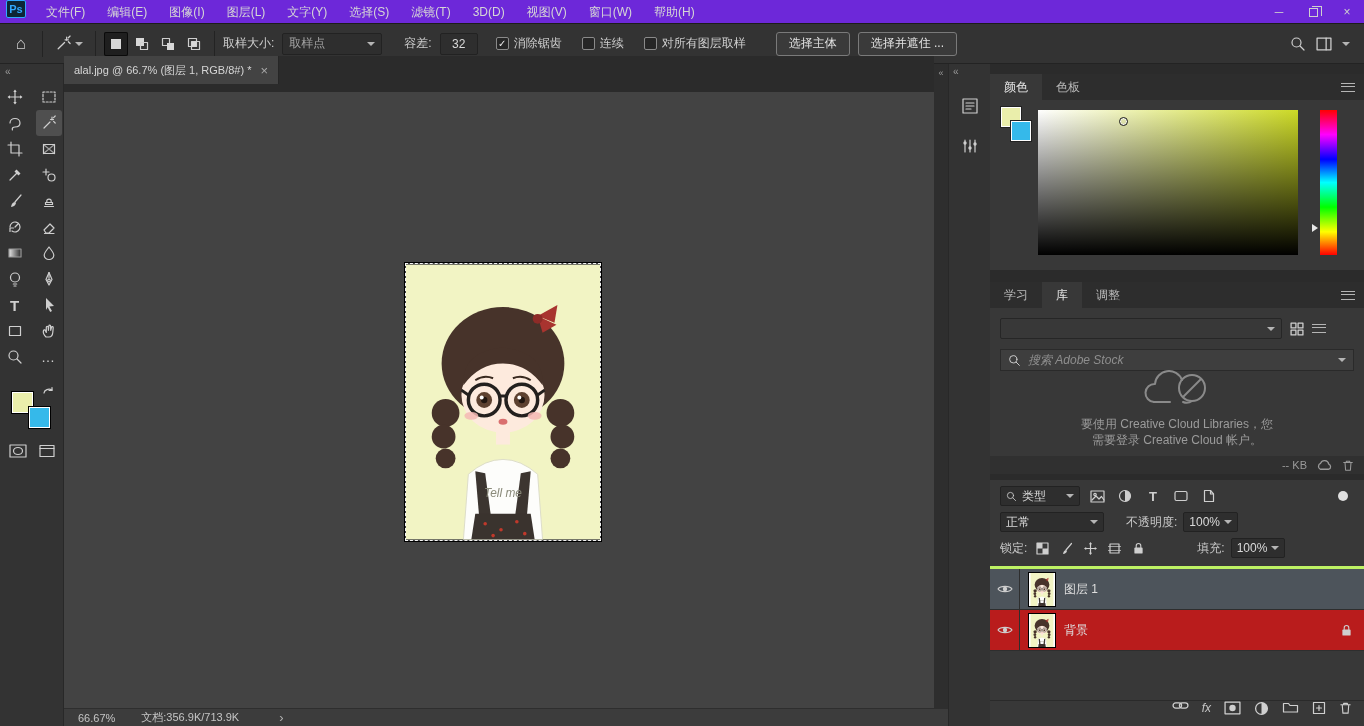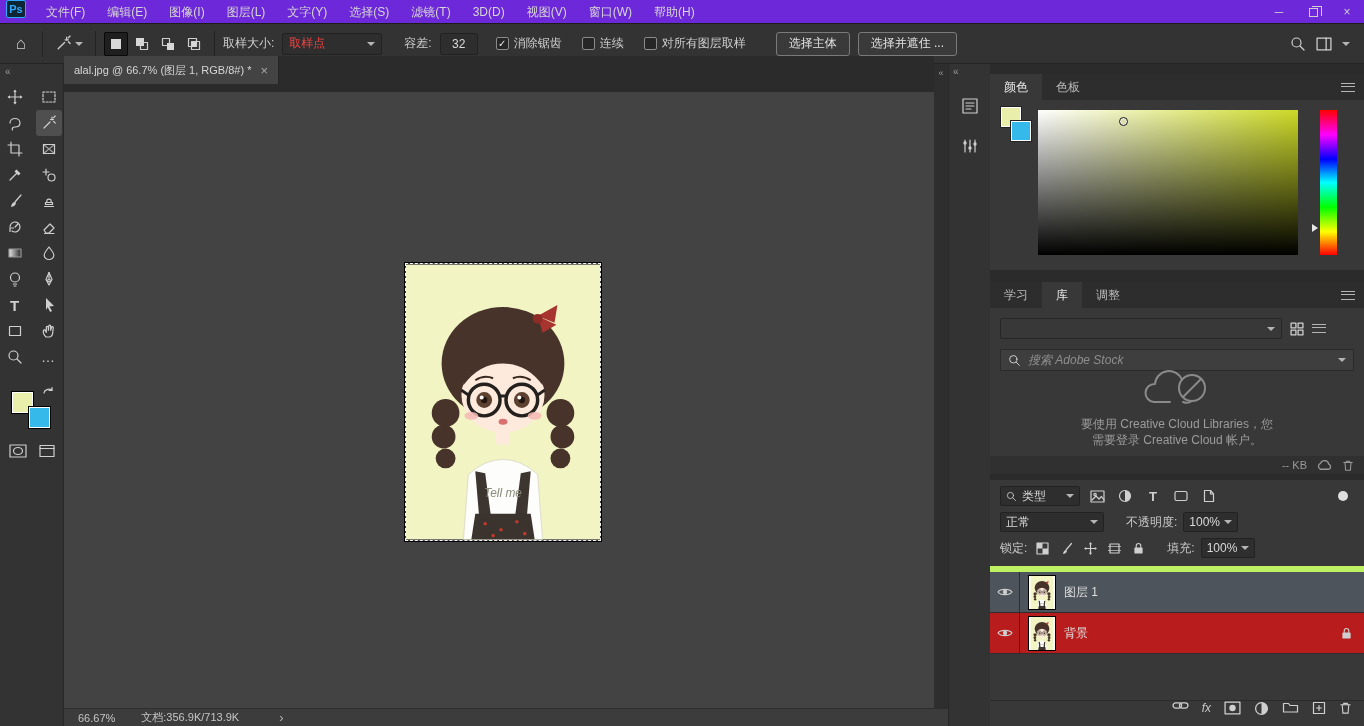--- a/index.html
+++ b/index.html
@@ -24,21 +24,21 @@
   .optionsbar{left:0;top:24px;width:1364px;height:40px;background:#333;border-bottom:1px solid #232323;display:flex;align-items:center;padding:0 8px;gap:8px}
   .ob-sep{width:1px;height:26px;background:#232323}
   .ob-icon{display:flex;align-items:center;justify-content:center;width:26px;height:26px;border-radius:2px}
   .home-glyph{font-size:17px;color:#cfcfcf;line-height:1}
   .preset{display:flex;align-items:center;gap:3px;padding:2px 4px;border-radius:2px}
   .selmodes{display:flex;gap:2px}
   .selmode{width:24px;height:24px;display:flex;align-items:center;justify-content:center;border-radius:2px}
   .selmode.active{background:#1f1f1f;box-shadow:inset 0 0 0 1px #0a0a0a}
   .ob-label{color:#cfcfcf;white-space:nowrap}
   .dropdown{background:#2e2e2e;border:1px solid #222;height:22px;display:flex;align-items:center;padding:0 6px;gap:6px;border-radius:2px}
-  .dropdown .val{color:#ef4444}
+  .dropdown .val{color:#a3a3a3}
   .num-input{width:38px;height:22px;background:#2e2e2e;border:1px solid #222;color:#dadada;font-size:12px;text-align:center;border-radius:2px;font-family:"Liberation Sans",sans-serif}
   .cbrow{display:flex;align-items:center;gap:5px}
   .cb{width:13px;height:13px;background:#262626;border:1px solid #8a8a8a;border-radius:2px;display:flex;align-items:center;justify-content:center;font-size:10px;color:#e8e8e8;line-height:1}
   .ob-btn{height:24px;padding:0 12px;border:1px solid #7a7a7a;border-radius:3px;display:flex;align-items:center;color:#e2e2e2;background:#3a3a3a;white-space:nowrap}
   .ob-right{margin-left:auto;display:flex;align-items:center;gap:10px;padding-right:6px}
 
   
   .toolbar{left:0;top:64px;width:64px;height:662px;background:#333;border-right:1px solid #282828}
   .tb-collapse{height:14px;display:flex;align-items:center;padding-left:5px;color:#9a9a9a;font-size:10px}
   .tools{display:grid;grid-template-columns:26px 26px;gap:0 8px;justify-content:center;margin-top:6px}
@@ -93,21 +93,21 @@
   .lib-cloudwrap svg{margin:0 auto 6px}
   .lib-msg{font-size:12px;line-height:16px;color:#9b9b9b}
   .lib-status{position:absolute;left:0;bottom:0;width:374px;height:18px;background:#303030;display:flex;align-items:center;justify-content:flex-end;gap:9px;padding:0 10px;color:#9a9a9a;font-size:11px}
 
   
   .lay-row{display:flex;align-items:center;gap:6px;padding:6px 10px 0}
   .dd-small{background:#2e2e2e;border:1px solid #222;height:20px;display:flex;align-items:center;gap:5px;padding:0 5px;border-radius:2px}
   .fbtn{width:22px;height:20px;display:flex;align-items:center;justify-content:center;border-radius:2px}
   .valbox{background:#2e2e2e;border:1px solid #222;height:20px;display:flex;align-items:center;gap:4px;padding:0 5px;border-radius:2px;color:#dadada}
   .lay-label{color:#c9c9c9;white-space:nowrap}
-  .layer-list{margin-top:8px;border-top:6px solid #bef264}
+  .layer-list{margin-top:8px;border-top:3px solid #bef264}
   .layer-row{height:41px;display:flex;align-items:center;border-bottom:1px solid #2e2e2e;background:#b91c1c}
   .layer-row.selected{background:#4d545b}
   .eye-cell{width:30px;height:41px;display:flex;align-items:center;justify-content:center;border-right:1px solid #2e2e2e}
   .thumb{width:28px;height:35px;background:#fff;border:1px solid #000;margin:0 8px;overflow:hidden}
   .layer-name{font-size:12px;color:#dedede}
   .layer-lock{margin-left:auto;margin-right:12px}
   .layers-bottom{position:absolute;left:0;bottom:0;width:374px;height:26px;background:#383838;border-top:1px solid #2a2a2a;display:flex;justify-content:flex-end;gap:13px;padding:0 12px}
   .fx-glyph{font-style:italic;color:#c5c5c5;font-size:12px}
 </style>
 </head>
@@ -604,21 +604,21 @@
             <rect x="2" y="2" width="9" height="9"></rect>
             <path d="M0.5 4.5h12M0.5 8.5h12" opacity="0.7"></path>
           </svg>
         </div>
       <div class="fbtn" style="width:18px">
           <svg class="icon" width="11" height="13" viewBox="0 0 12 14">
             <rect x="1.5" y="6" width="9" height="6.5" rx="1" fill="#cfcfcf" stroke="none"></rect>
             <path d="M3.5 6V4a2.5 2.5 0 0 1 5 0v2"></path>
           </svg>
         </div>
-      <span class="lay-label" style="margin-left:14px">填充:</span>
+      <span class="lay-label" style="margin-left:44px">填充:</span>
       <div class="valbox">
         <span>100%</span>
         <span class="chev"></span>
       </div>
     </div>
 
     <div class="layer-list">
       <div class="layer-row selected">
         <div class="eye-cell">
           <svg class="icon" width="16" height="12" viewBox="0 0 16 12">

